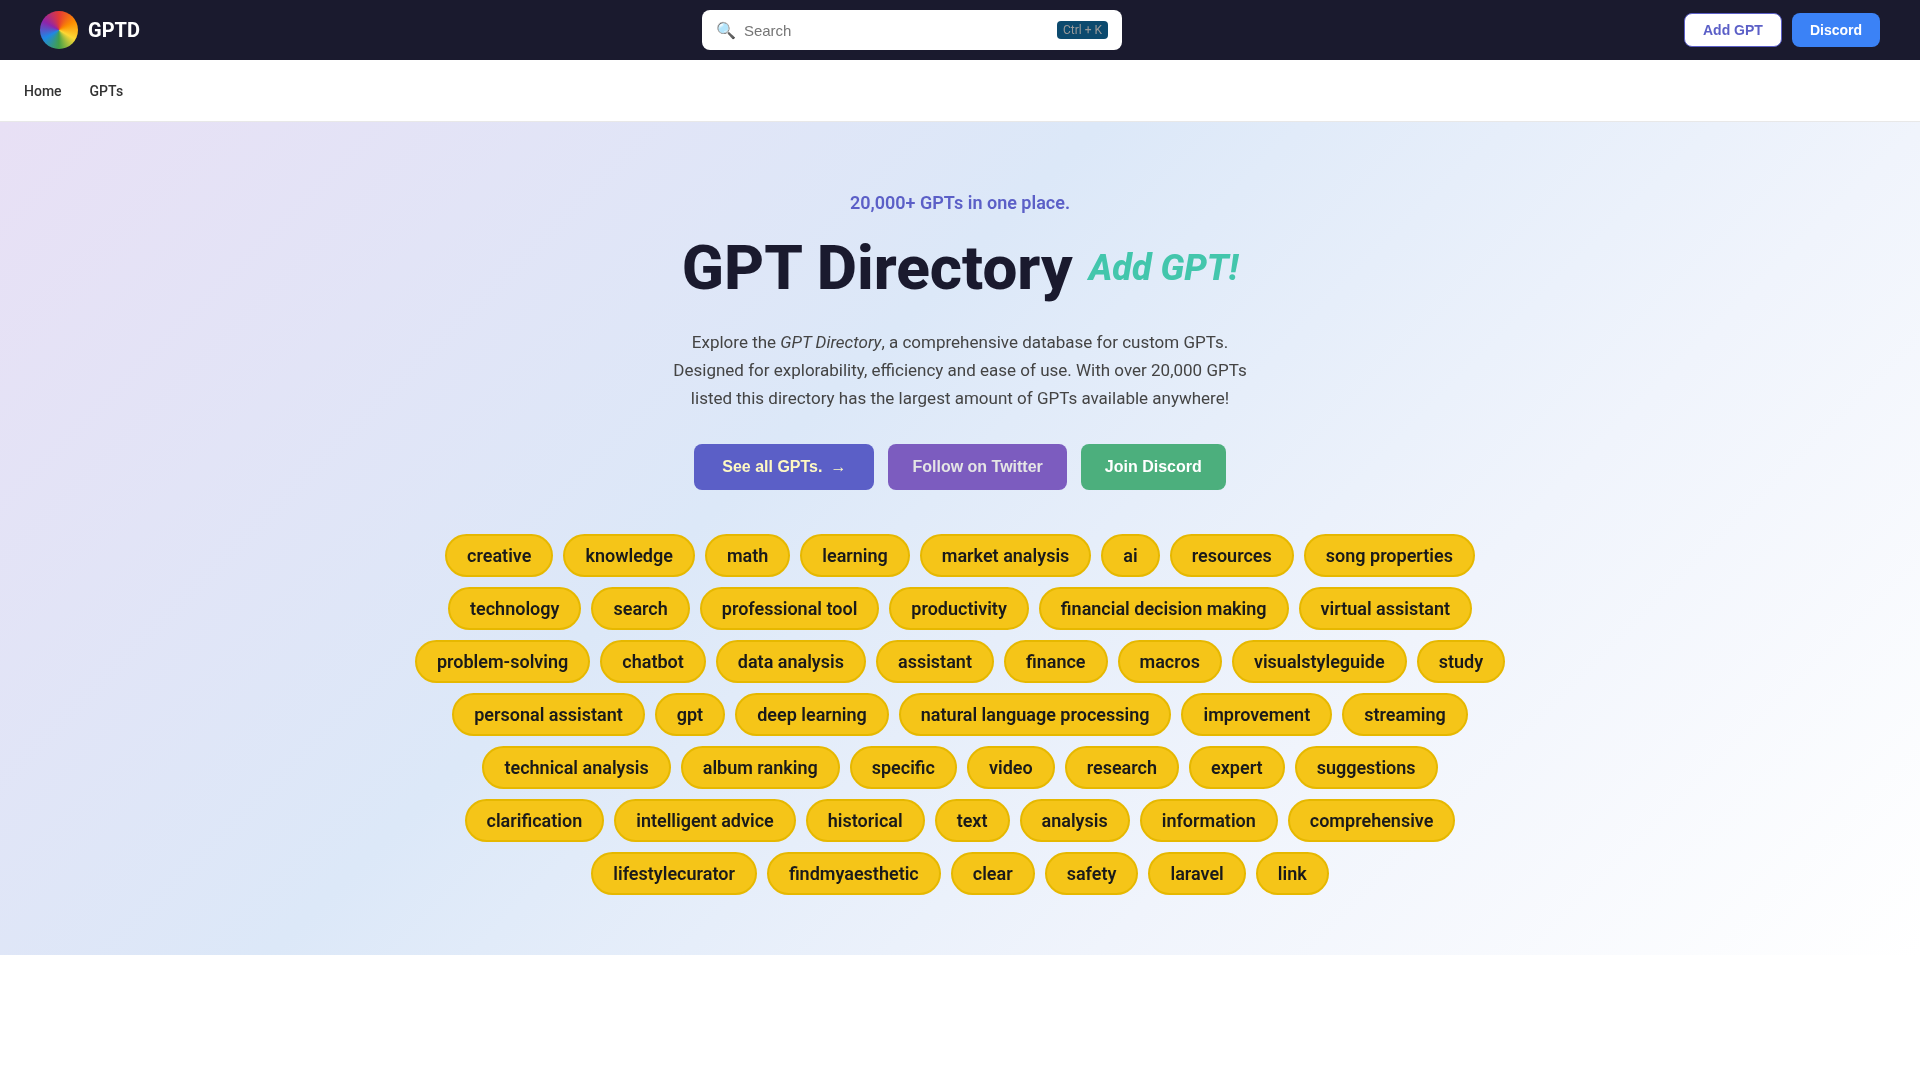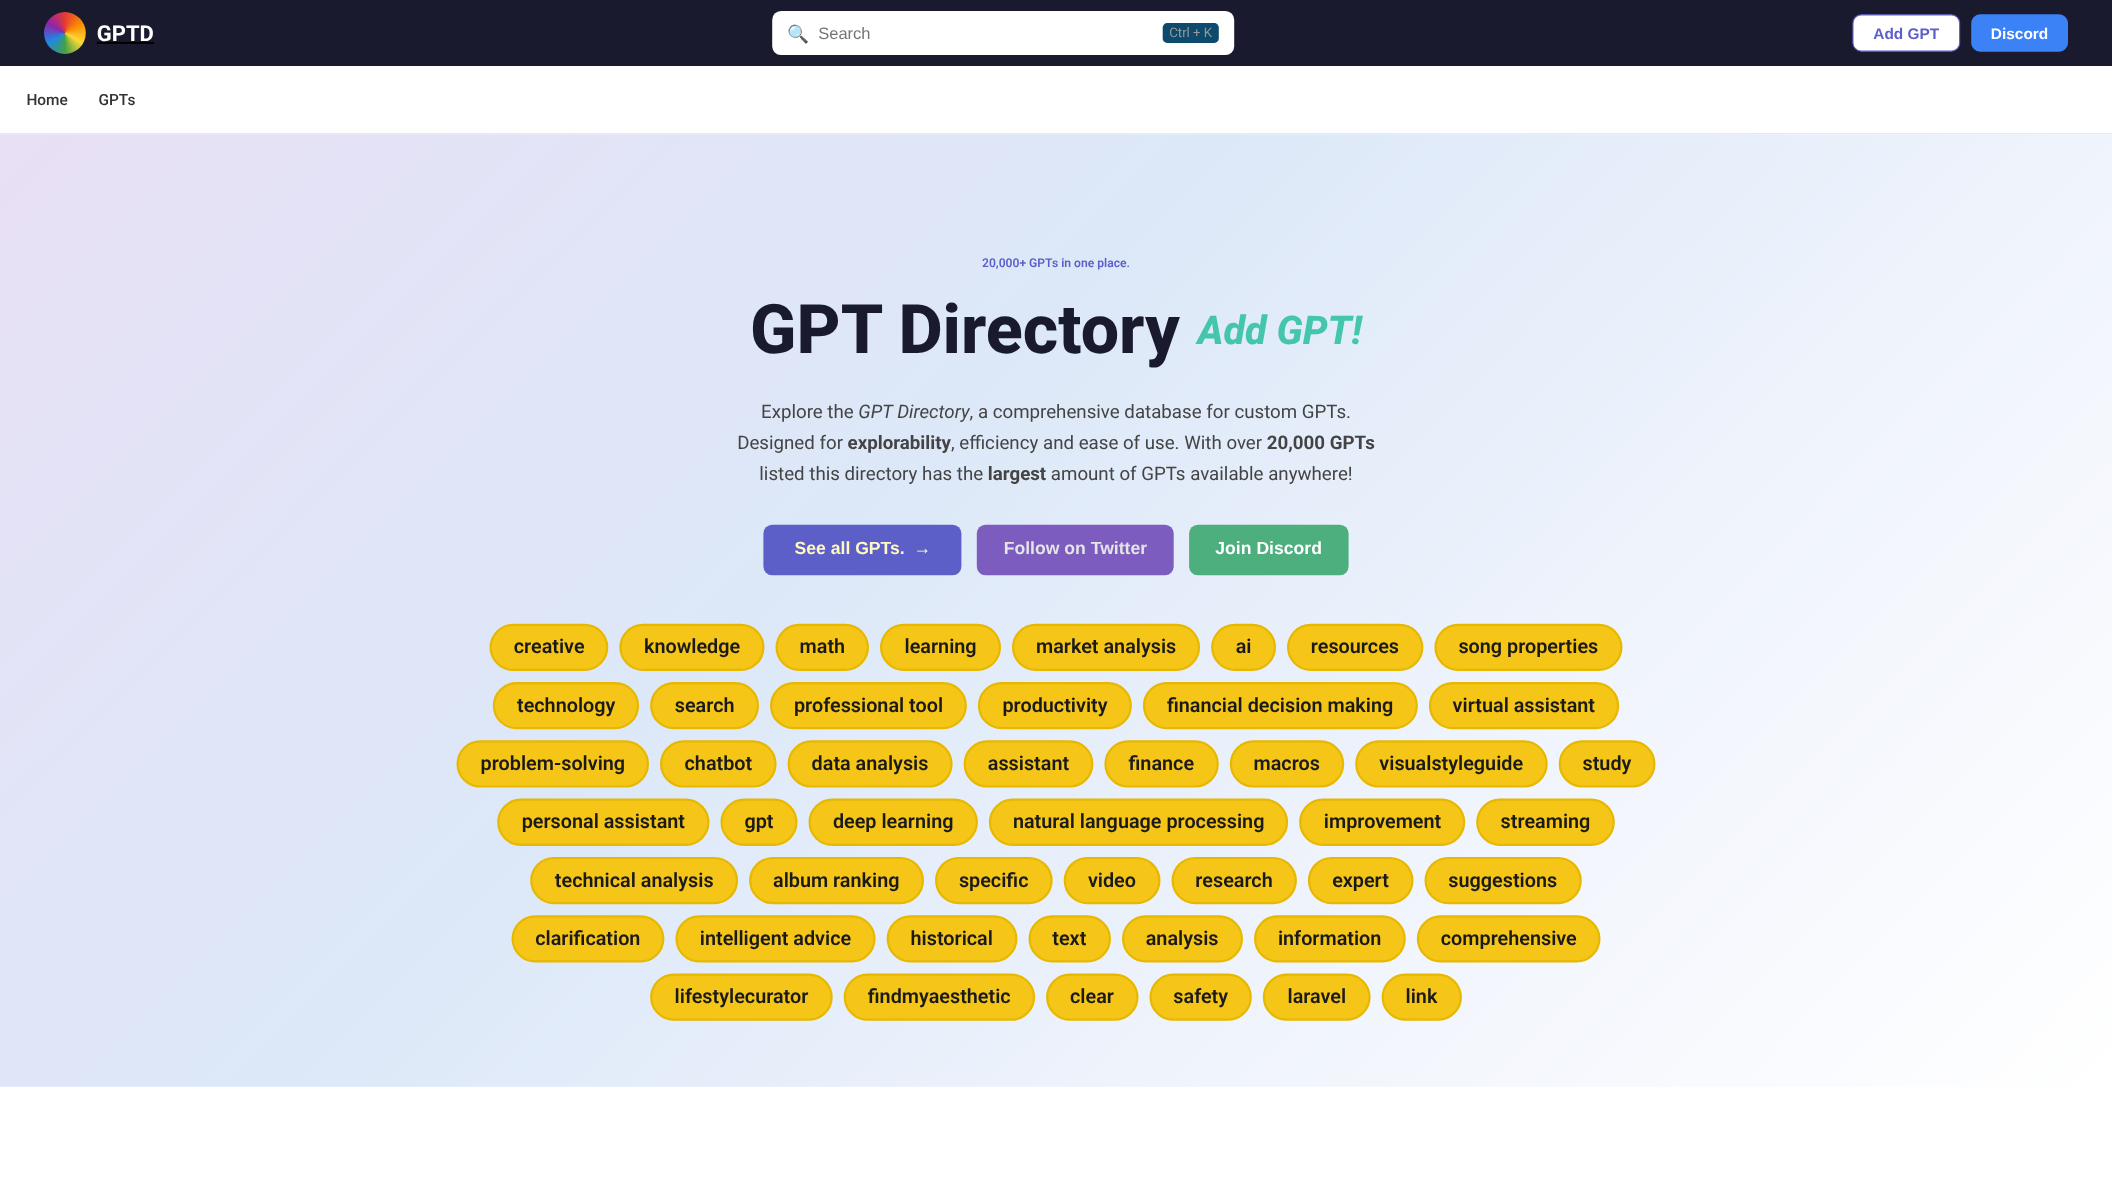--- a/index.html
+++ b/index.html
@@ -17,21 +17,20 @@
       height: 60px;
       display: flex;
       align-items: center;
       padding: 0 40px;
       justify-content: space-between;
     }
     .logo-area {
       display: flex;
       align-items: center;
       gap: 10px;
-      text-decoration: underline;
     }
     .logo-icon {
       width: 38px;
       height: 38px;
       border-radius: 50%;
       background: conic-gradient(#e53935, #fb8c00, #fdd835, #43a047, #1e88e5, #8e24aa, #e53935);
     }
     .logo-text {
       color: #fff;
       font-size: 20px;
@@ -111,24 +110,23 @@
 
     
     .hero {
       background: linear-gradient(135deg, #e8e0f5 0%, #dce8f8 40%, #f0f4fc 70%, #ffffff 100%);
       padding: 70px 40px 60px;
       text-align: center;
       position: relative;
     }
     .hero-subtitle {
       color: #5b5fc7;
-      font-size: 11px;
+      font-size: 18px;
       font-weight: 600;
       margin-bottom: 18px;
-      margin-top: 41px;
     }
     .hero-title-row {
       display: flex;
       align-items: center;
       justify-content: center;
       gap: 16px;
       margin-bottom: 24px;
     }
     .hero-title {
       font-size: 62px;
@@ -145,21 +143,21 @@
       font-size: 17px;
       color: #444;
       max-width: 600px;
       margin: 0 auto 32px;
       line-height: 1.65;
     }
     .hero-desc em {
       font-style: italic;
     }
     .hero-desc strong {
-      font-weight: 700;
+      font-weight: 400;
     }
     .hero-cta {
       display: flex;
       align-items: center;
       justify-content: center;
       gap: 14px;
       margin-bottom: 44px;
     }
     .btn-see-all {
       background: #5b5fc7;

